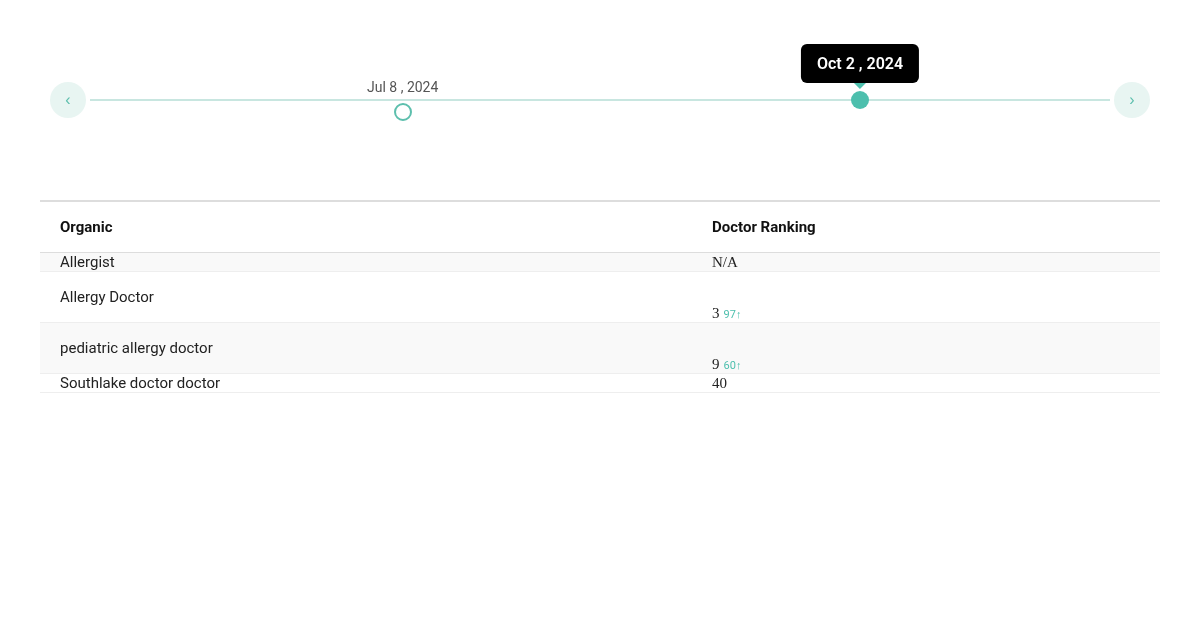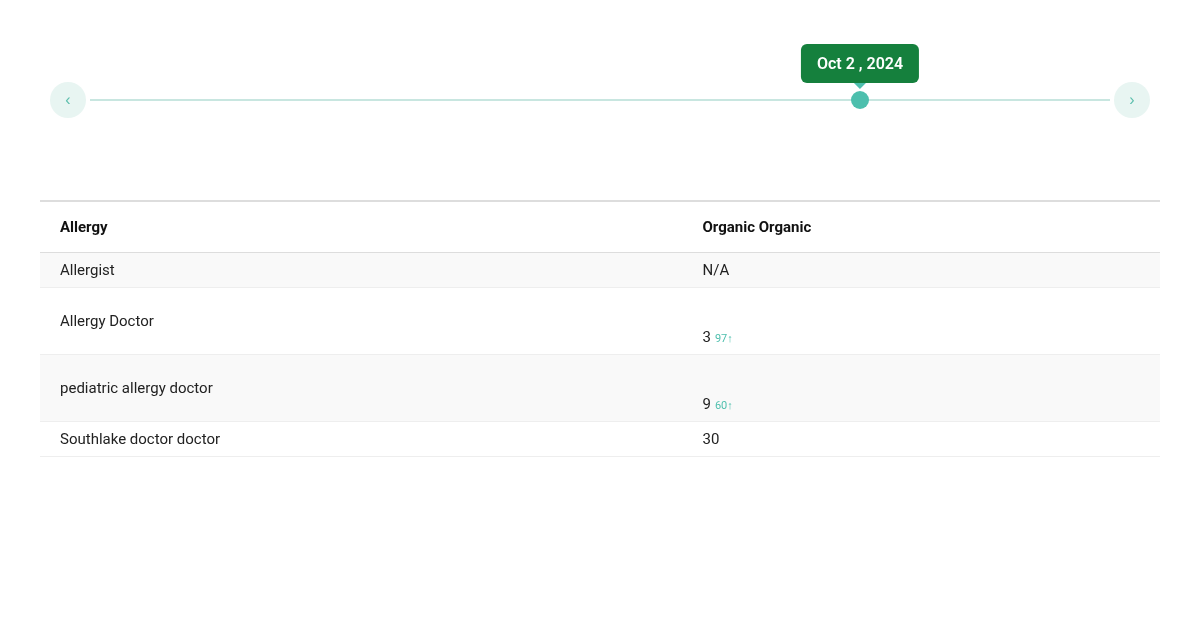--- a/index.html
+++ b/index.html
@@ -104,21 +104,21 @@
 
     .timeline-dot-filled {
       width: 18px;
       height: 18px;
       border-radius: 50%;
       background: #4dbfad;
     }
 
     .timeline-tooltip {
       position: absolute;
-      background: #15803d;
+      background: #000000;
       color: #ffffff;
       padding: 10px 16px;
       border-radius: 6px;
       font-size: 16px;
       font-weight: 600;
       white-space: nowrap;
       bottom: 100%;
       left: 50%;
       transform: translateX(-50%);
       margin-bottom: 8px;
@@ -167,69 +167,74 @@
 
     tbody tr:nth-child(odd) {
       background: #f9f9f9;
     }
 
     tbody tr:nth-child(even) {
       background: #ffffff;
     }
 
     tbody td {
-      padding: 8px 20px;
+      padding: 0 20px;
       font-size: 15px;
       color: #222222;
     }
 
     .ranking-cell {
       display: flex;
       align-items: baseline;
       gap: 4px;
     }
 
     .ranking-main {
       font-size: 15px;
       color: #222222;
+      font-family: Liberation Serif, serif;
     }
 
     .ranking-sub {
       font-size: 11px;
       color: #4dbfad;
       margin-top: 36px;
     }
   </style>
 </head>
 <body>
 
 <div class="container">
 
   <div class="timeline-section">
     <div class="timeline-line"></div>
 
     <button class="timeline-arrow-left">‹</button>
 
+    <div class="timeline-point" style="left: calc(50px + (1100px * 0.26) - 9px); top: 50%; transform: translateY(-50%);">
+      <div class="timeline-point-label">Jul 8 , 2024</div>
+      <div class="timeline-dot-empty"></div>
+    </div>
 
     <div class="timeline-point" style="left: calc(50px + (1100px * 0.70) - 9px); top: 50%; transform: translateY(-50%);">
       <div style="position: relative; display: flex; flex-direction: column; align-items: center;">
         <div class="timeline-tooltip">Oct 2 , 2024</div>
         <div class="timeline-dot-filled"></div>
       </div>
     </div>
 
     <button class="timeline-arrow-right">›</button>
   </div>
 
   <div class="table-section">
     <table>
       <thead>
         <tr>
-          <th>Allergy</th>
-          <th class="right">Organic Organic</th>
+          <th>Organic</th>
+          <th class="right">Doctor Ranking</th>
         </tr>
       </thead>
       <tbody id="table-body">
       <tr>
             <td>Allergist</td>
             <td>
               <div class="ranking-cell">
                 <span class="ranking-main">N/A</span>
               </div>
             </td>
@@ -249,21 +254,21 @@
               <div class="ranking-cell">
                 <span class="ranking-main">9</span>
                 <span class="ranking-sub">60↑</span>
               </div>
             </td>
           </tr>
           <tr>
             <td>Southlake doctor doctor</td>
             <td>
               <div class="ranking-cell">
-                <span class="ranking-main">30</span>
+                <span class="ranking-main">40</span>
               </div>
             </td>
           </tr>
         </tbody>
     </table>
   </div>
 
 </div>
 
 </body></html>

